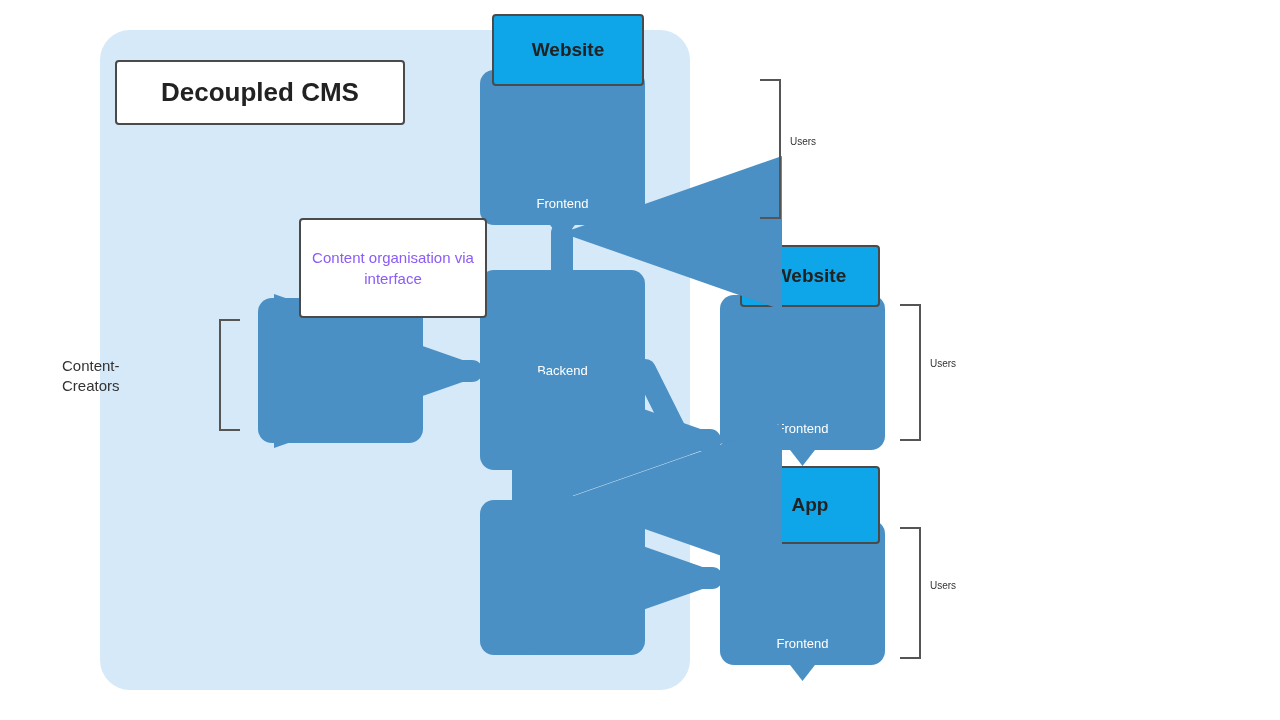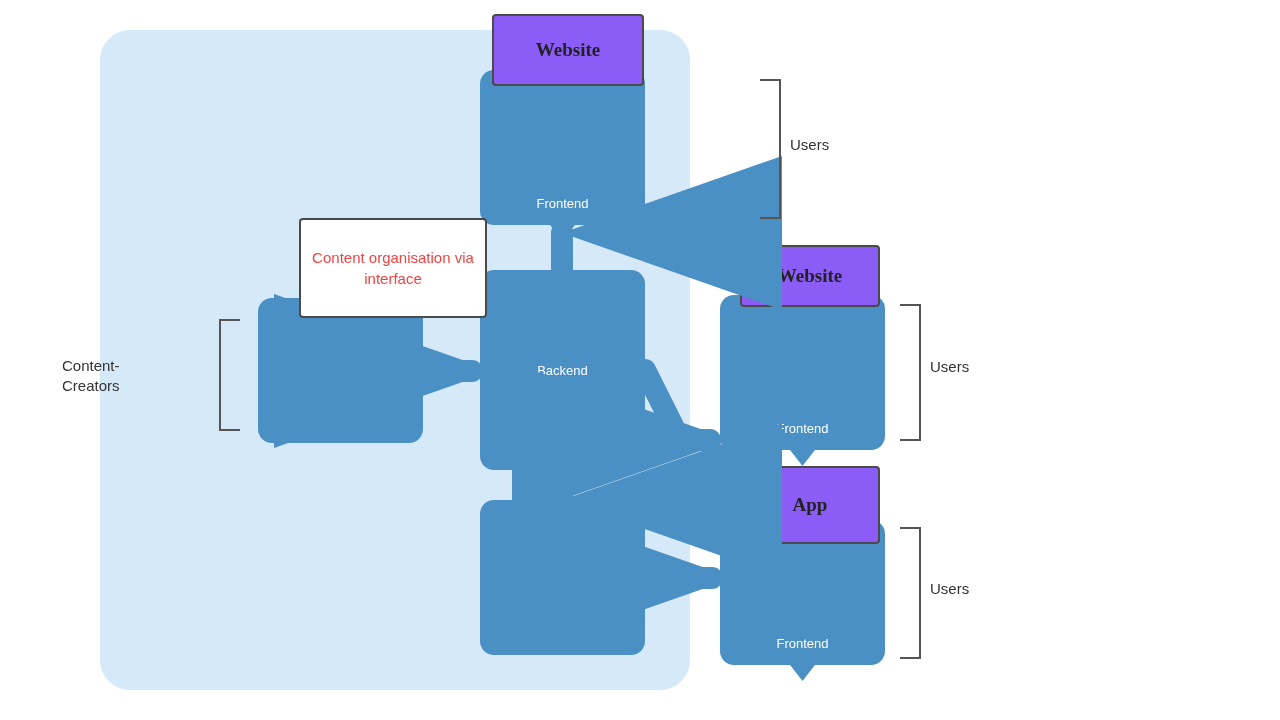--- a/index.html
+++ b/index.html
@@ -61,57 +61,56 @@
       border: 2px solid #4a4a4a;
       border-radius: 4px;
       display: flex;
       align-items: center;
       justify-content: center;
       text-align: center;
       z-index: 10;
     }
     .callout-box span {
       font-size: 15px;
-      color: #ef4444;
+      color: #8b5cf6;
       line-height: 1.4;
     }
 
     
     .node {
       position: absolute;
       background: #4a90c4;
       border-radius: 14px;
       display: flex;
       align-items: center;
       justify-content: center;
       color: #fff;
       font-size: 13px;
       font-weight: 500;
     }
 
     
     .label-box {
       position: absolute;
-      background: #8b5cf6;
+      background: #0ea5e9;
       border: 2px solid #4a4a4a;
       border-radius: 4px;
       display: flex;
       align-items: center;
       justify-content: center;
-      font-family: Liberation Serif, serif;
     }
     .label-box span {
       font-size: 19px;
       font-weight: 700;
       color: #222;
     }
 
     .users-label {
       position: absolute;
-      font-size: 15px;
+      font-size: 10px;
       color: #333;
     }
     .content-creators-label {
       position: absolute;
       font-size: 15px;
       color: #333;
       text-align: right;
     }
 
     
@@ -186,20 +185,23 @@
     }
 
   </style>
 </head>
 <body>
 
 <div class="diagram-container">
 
   <div class="cms-background"></div>
 
+  <div class="decoupled-cms-box">
+    <span>Decoupled CMS</span>
+  </div>
 
   <div class="callout-box">
     <span>Content organisation via interface</span>
   </div>
 
   <div class="node" id="backend">
     <span>Backend</span>
   </div>
 
   <div class="node" id="database">

